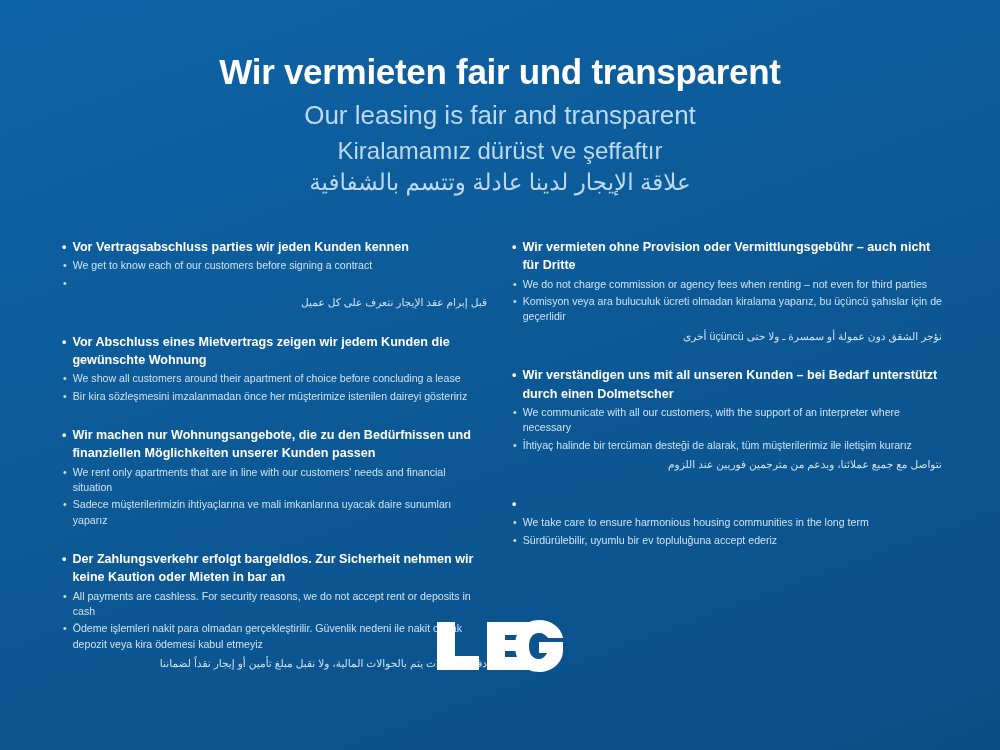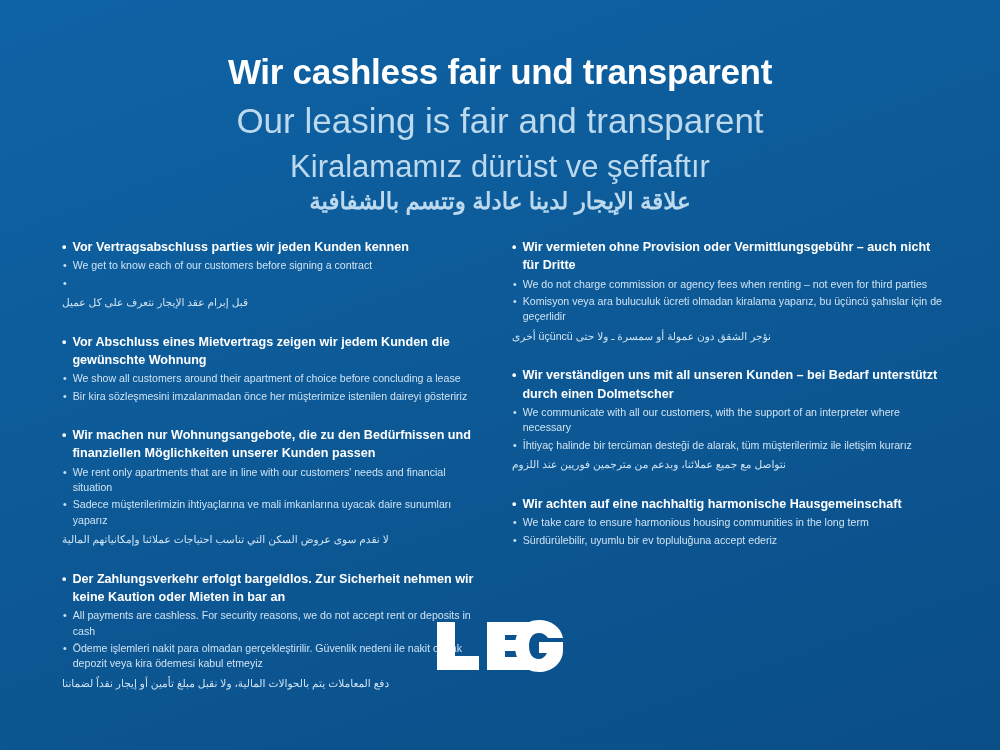--- a/index.html
+++ b/index.html
@@ -30,36 +30,36 @@
     padding-top: 52px;
   }
   .headline-de {
     font-size: 35px;
     font-weight: bold;
     letter-spacing: -0.3px;
     line-height: 1.15;
     color: #ffffff;
   }
   .headline-en {
-    font-size: 35px;
+    font-size: 26px;
     font-weight: normal;
     color: #bcd9ee;
     margin-top: 8px;
     line-height: 1.2;
   }
   .headline-tr {
-    font-size: 31px;
+    font-size: 24px;
     font-weight: normal;
     color: #bcd9ee;
     margin-top: 6px;
     line-height: 1.2;
   }
   .headline-ar {
     font-size: 23px;
-    font-weight: bold;
+    font-weight: normal;
     color: #bcd9ee;
     margin-top: 2px;
     direction: rtl;
     line-height: 1.3;
   }
 
   
   .columns {
     position: absolute;
     top: 238px;
@@ -103,21 +103,21 @@
   }
   .sub .bullet {
     margin-right: 6px;
     flex: 0 0 auto;
   }
   .sub-ar {
     font-size: 10.6px;
     line-height: 1.5;
     color: #cfe3f3;
     direction: rtl;
-    text-align: left;
+    text-align: right;
     margin-top: 4px;
   }
 
   
   .logo {
     position: absolute;
     left: 0;
     right: 0;
     bottom: 78px;
     display: flex;
@@ -127,21 +127,21 @@
   .logo svg {
     display: block;
   }
 </style>
 </head>
 <body>
 
 <div class="page">
 
   <div class="headlines">
-    <div class="headline-de">Wir cashless fair und transparent</div>
+    <div class="headline-de">Wir vermieten fair und transparent</div>
     <div class="headline-en">Our leasing is fair and transparent</div>
     <div class="headline-tr">Kiralamamız dürüst ve şeffaftır</div>
     <div class="headline-ar">علاقة الإيجار لدينا عادلة وتتسم بالشفافية</div>
   </div>
 
   <div class="columns">
 
     <div class="col">
 
       <div class="item">
@@ -180,21 +180,20 @@
           <span>Wir machen nur Wohnungsangebote, die zu den Bedürfnissen und finanziellen Möglichkeiten unserer Kunden passen</span>
         </div>
         <div class="sub">
           <span class="bullet">•</span>
           <span>We rent only apartments that are in line with our customers' needs and financial situation</span>
         </div>
         <div class="sub">
           <span class="bullet">•</span>
           <span>Sadece müşterilerimizin ihtiyaçlarına ve mali imkanlarına uyacak daire sunumları yaparız</span>
         </div>
-        <div class="sub-ar">لا نقدم سوى عروض السكن التي تناسب احتياجات عملائنا وإمكانياتهم المالية</div>
       </div>
 
       <div class="item">
         <div class="item-de">
           <span class="bullet">•</span>
           <span>Der Zahlungsverkehr erfolgt bargeldlos. Zur Sicherheit nehmen wir keine Kaution oder Mieten in bar an</span>
         </div>
         <div class="sub">
           <span class="bullet">•</span>
           <span>All payments are cashless. For security reasons, we do not accept rent or deposits in cash</span>
@@ -238,21 +237,20 @@
         <div class="sub">
           <span class="bullet">•</span>
           <span>İhtiyaç halinde bir tercüman desteği de alarak, tüm müşterilerimiz ile iletişim kurarız</span>
         </div>
         <div class="sub-ar">نتواصل مع جميع عملائنا، وبدعم من مترجمين فوريين عند اللزوم</div>
       </div>
 
       <div class="item">
         <div class="item-de">
           <span class="bullet">•</span>
-          <span>Wir achten auf eine nachhaltig harmonische Hausgemeinschaft</span>
         </div>
         <div class="sub">
           <span class="bullet">•</span>
           <span>We take care to ensure harmonious housing communities in the long term</span>
         </div>
         <div class="sub">
           <span class="bullet">•</span>
           <span>Sürdürülebilir, uyumlu bir ev topluluğuna accept ederiz</span>
         </div>
       </div>

